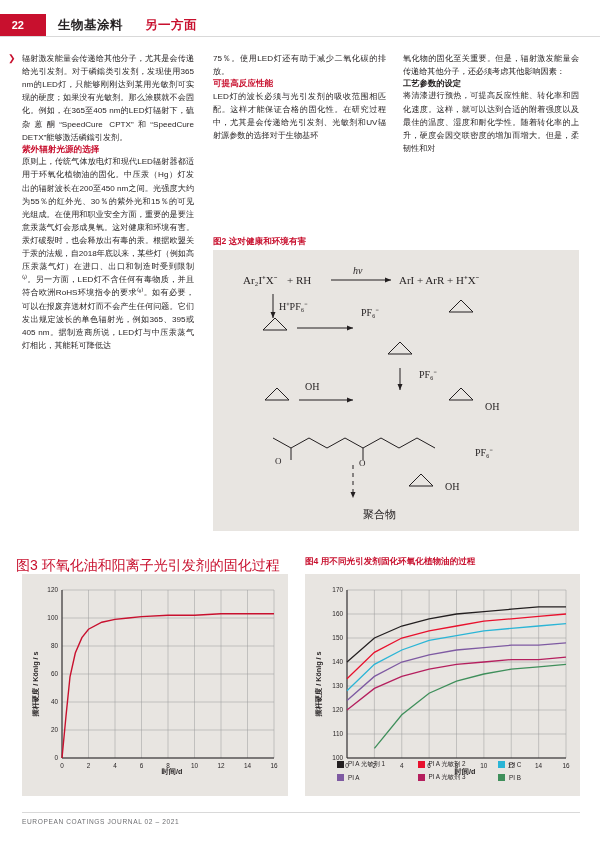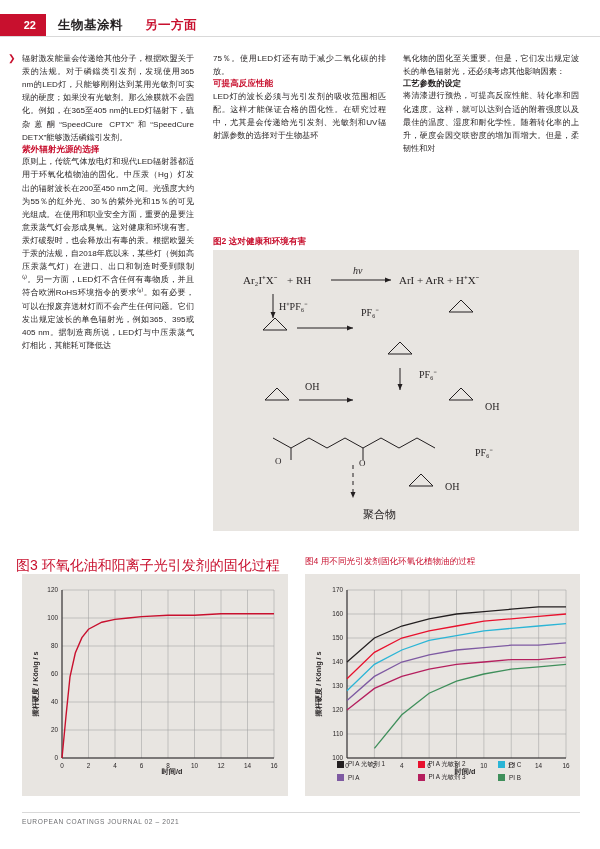--- a/index.html
+++ b/index.html
@@ -10,21 +10,21 @@
     color:#231f20;
     position:relative;
     overflow:hidden;
   }
   .page{position:absolute;inset:0;}
 
   
   .header{position:absolute;left:0;top:14px;height:22px;display:flex;align-items:center;}
   .pagenum-box{background:#c8102e;color:#ffffff;width:46px;height:22px;
     display:flex;align-items:center;justify-content:flex-end;
-    font-size:11px;font-weight:bold;padding-right:10px;box-sizing:border-box;}
+    font-size:11px;font-weight:bold;padding-right:22px;box-sizing:border-box;}
   .header-title{font-size:12.5px;font-weight:bold;color:#231f20;margin-left:12px;letter-spacing:.5px;}
   .header-sub{font-size:12.5px;font-weight:bold;color:#c8102e;margin-left:22px;letter-spacing:.5px;}
   .header-rule{position:absolute;left:0;top:36px;width:600px;height:1px;background:#d9d9d9;}
 
   
   .col{position:absolute;top:52px;font-size:8.1px;line-height:1.62;text-align:justify;}
   .col1{left:22px;width:172px;}
   .col2{left:213px;width:173px;}
   .col3{left:403px;width:176px;}
 
@@ -37,21 +37,21 @@
   .fig2-title{position:absolute;left:213px;top:236px;width:370px;
     font-size:8.6px;font-weight:bold;color:#c8102e;}
   .fig2-box{position:absolute;left:213px;top:250px;width:366px;height:281px;
     background:#e8e5e1;border:0;}
   .fig2-svg{position:absolute;left:0;top:0;}
 
   
   .fig3-title{position:absolute;left:16px;top:556px;width:270px;
     font-size:14px;font-weight:normal;color:#c8102e;line-height:1.3;}
   .fig4-title{position:absolute;left:305px;top:556px;width:280px;
-    font-size:8.6px;font-weight:normal;color:#c8102e;line-height:1.3;}
+    font-size:8.6px;font-weight:bold;color:#c8102e;line-height:1.3;}
 
   .chartbox{position:absolute;background:#e8e5e1;}
   #chart3{left:22px;top:574px;width:266px;height:222px;}
   #chart4{left:305px;top:574px;width:275px;height:222px;}
 
   .legend{position:absolute;left:337px;top:760px;width:244px;
     display:flex;flex-wrap:wrap;font-size:6.3px;color:#231f20;}
   .legend .item{display:flex;align-items:center;width:33%;margin-bottom:4px;}
   .legend .sw{width:7px;height:7px;margin-right:4px;display:inline-block;}
 
@@ -67,33 +67,33 @@
   <div class="header">
     <div class="pagenum-box">22</div>
     <div class="header-title">生物基涂料</div>
     <div class="header-sub">另一方面</div>
   </div>
   <div class="header-rule"></div>
 
   <div class="bullet">❯</div>
 
   <div class="col col1">
-    <p>辐射激发能量会传递给其他分子，根据欧盟关于汞的法规。对于磷鎓类引发剂，发现使用365 nm的LED灯，只能够刚刚达到某用光敏剂可实现的硬度；如果没有光敏剂。那么涂膜就不会固化。例如，在365至405 nm的LED灯辐射下，硫杂蒽酮“SpeedCure CPTX”和“SpeedCure DETX”能够激活磷鎓引发剂。</p>
+    <p>辐射激发能量会传递给其他分子，尤其是会传递给光引发剂。对于磷鎓类引发剂，发现使用365 nm的LED灯，只能够刚刚达到某用光敏剂可实现的硬度；如果没有光敏剂。那么涂膜就不会固化。例如，在365至405 nm的LED灯辐射下，硫杂蒽酮“SpeedCure CPTX”和“SpeedCure DETX”能够激活磷鎓引发剂。</p>
     <p class="sub-red">紫外辐射光源的选择</p>
     <p>原则上，传统气体放电灯和现代LED辐射器都适用于环氧化植物油的固化。中压汞（Hg）灯发出的辐射波长在200至450 nm之间。光强度大约为55％的红外光、30％的紫外光和15％的可见光组成。在使用和职业安全方面，重要的是要注意汞蒸气灯会形成臭氧。这对健康和环境有害。汞灯破裂时，也会释放出有毒的汞。根据欧盟关于汞的法规，自2018年底以来，某些灯（例如高压汞蒸气灯）在进口、出口和制造时受到限制⁽ⁱ⁾。另一方面，LED灯不含任何有毒物质，并且符合欧洲RoHS环境指令的要求⁽ⁱⁱ⁾。如有必要，可以在报废弃送材灯而不会产生任何问题。它们发出规定波长的单色辐射光，例如365、395或405 nm。据制造商所说，LED灯与中压汞蒸气灯相比，其能耗可降低达</p>
   </div>
 
   <div class="col col2">
     <p>75％。使用LED灯还有助于减少二氧化碳的排放。</p>
     <p class="sub-red">可提高反应性能</p>
     <p>LED灯的波长必须与光引发剂的吸收范围相匹配。这样才能保证合格的固化性。在研究过程中，尤其是会传递给光引发剂、光敏剂和UV辐射源参数的选择对于生物基环</p>
   </div>
 
   <div class="col col3">
-    <p>氧化物的固化至关重要。但是，它们发出规定波长的单色辐射光，还必须考虑其他影响因素：</p>
+    <p>氧化物的固化至关重要。但是，辐射激发能量会传递给其他分子，还必须考虑其他影响因素：</p>
     <p class="sub-black">工艺参数的设定</p>
     <p>将清漆进行预热，可提高反应性能、转化率和固化速度。这样，就可以达到合适的附着强度以及最佳的温度、湿度和耐化学性。随着转化率的上升，硬度会因交联密度的增加而增大。但是，柔韧性和对</p>
   </div>
 
   <div class="fig2-title">图2 这对健康和环境有害</div>
   <div class="fig2-box">
     <svg class="fig2-svg" width="366" height="281" viewBox="0 0 366 281">
       <g fill="none" stroke="#231f20" stroke-width="1">
 
         <line x1="118" y1="30" x2="178" y2="30"></line>

